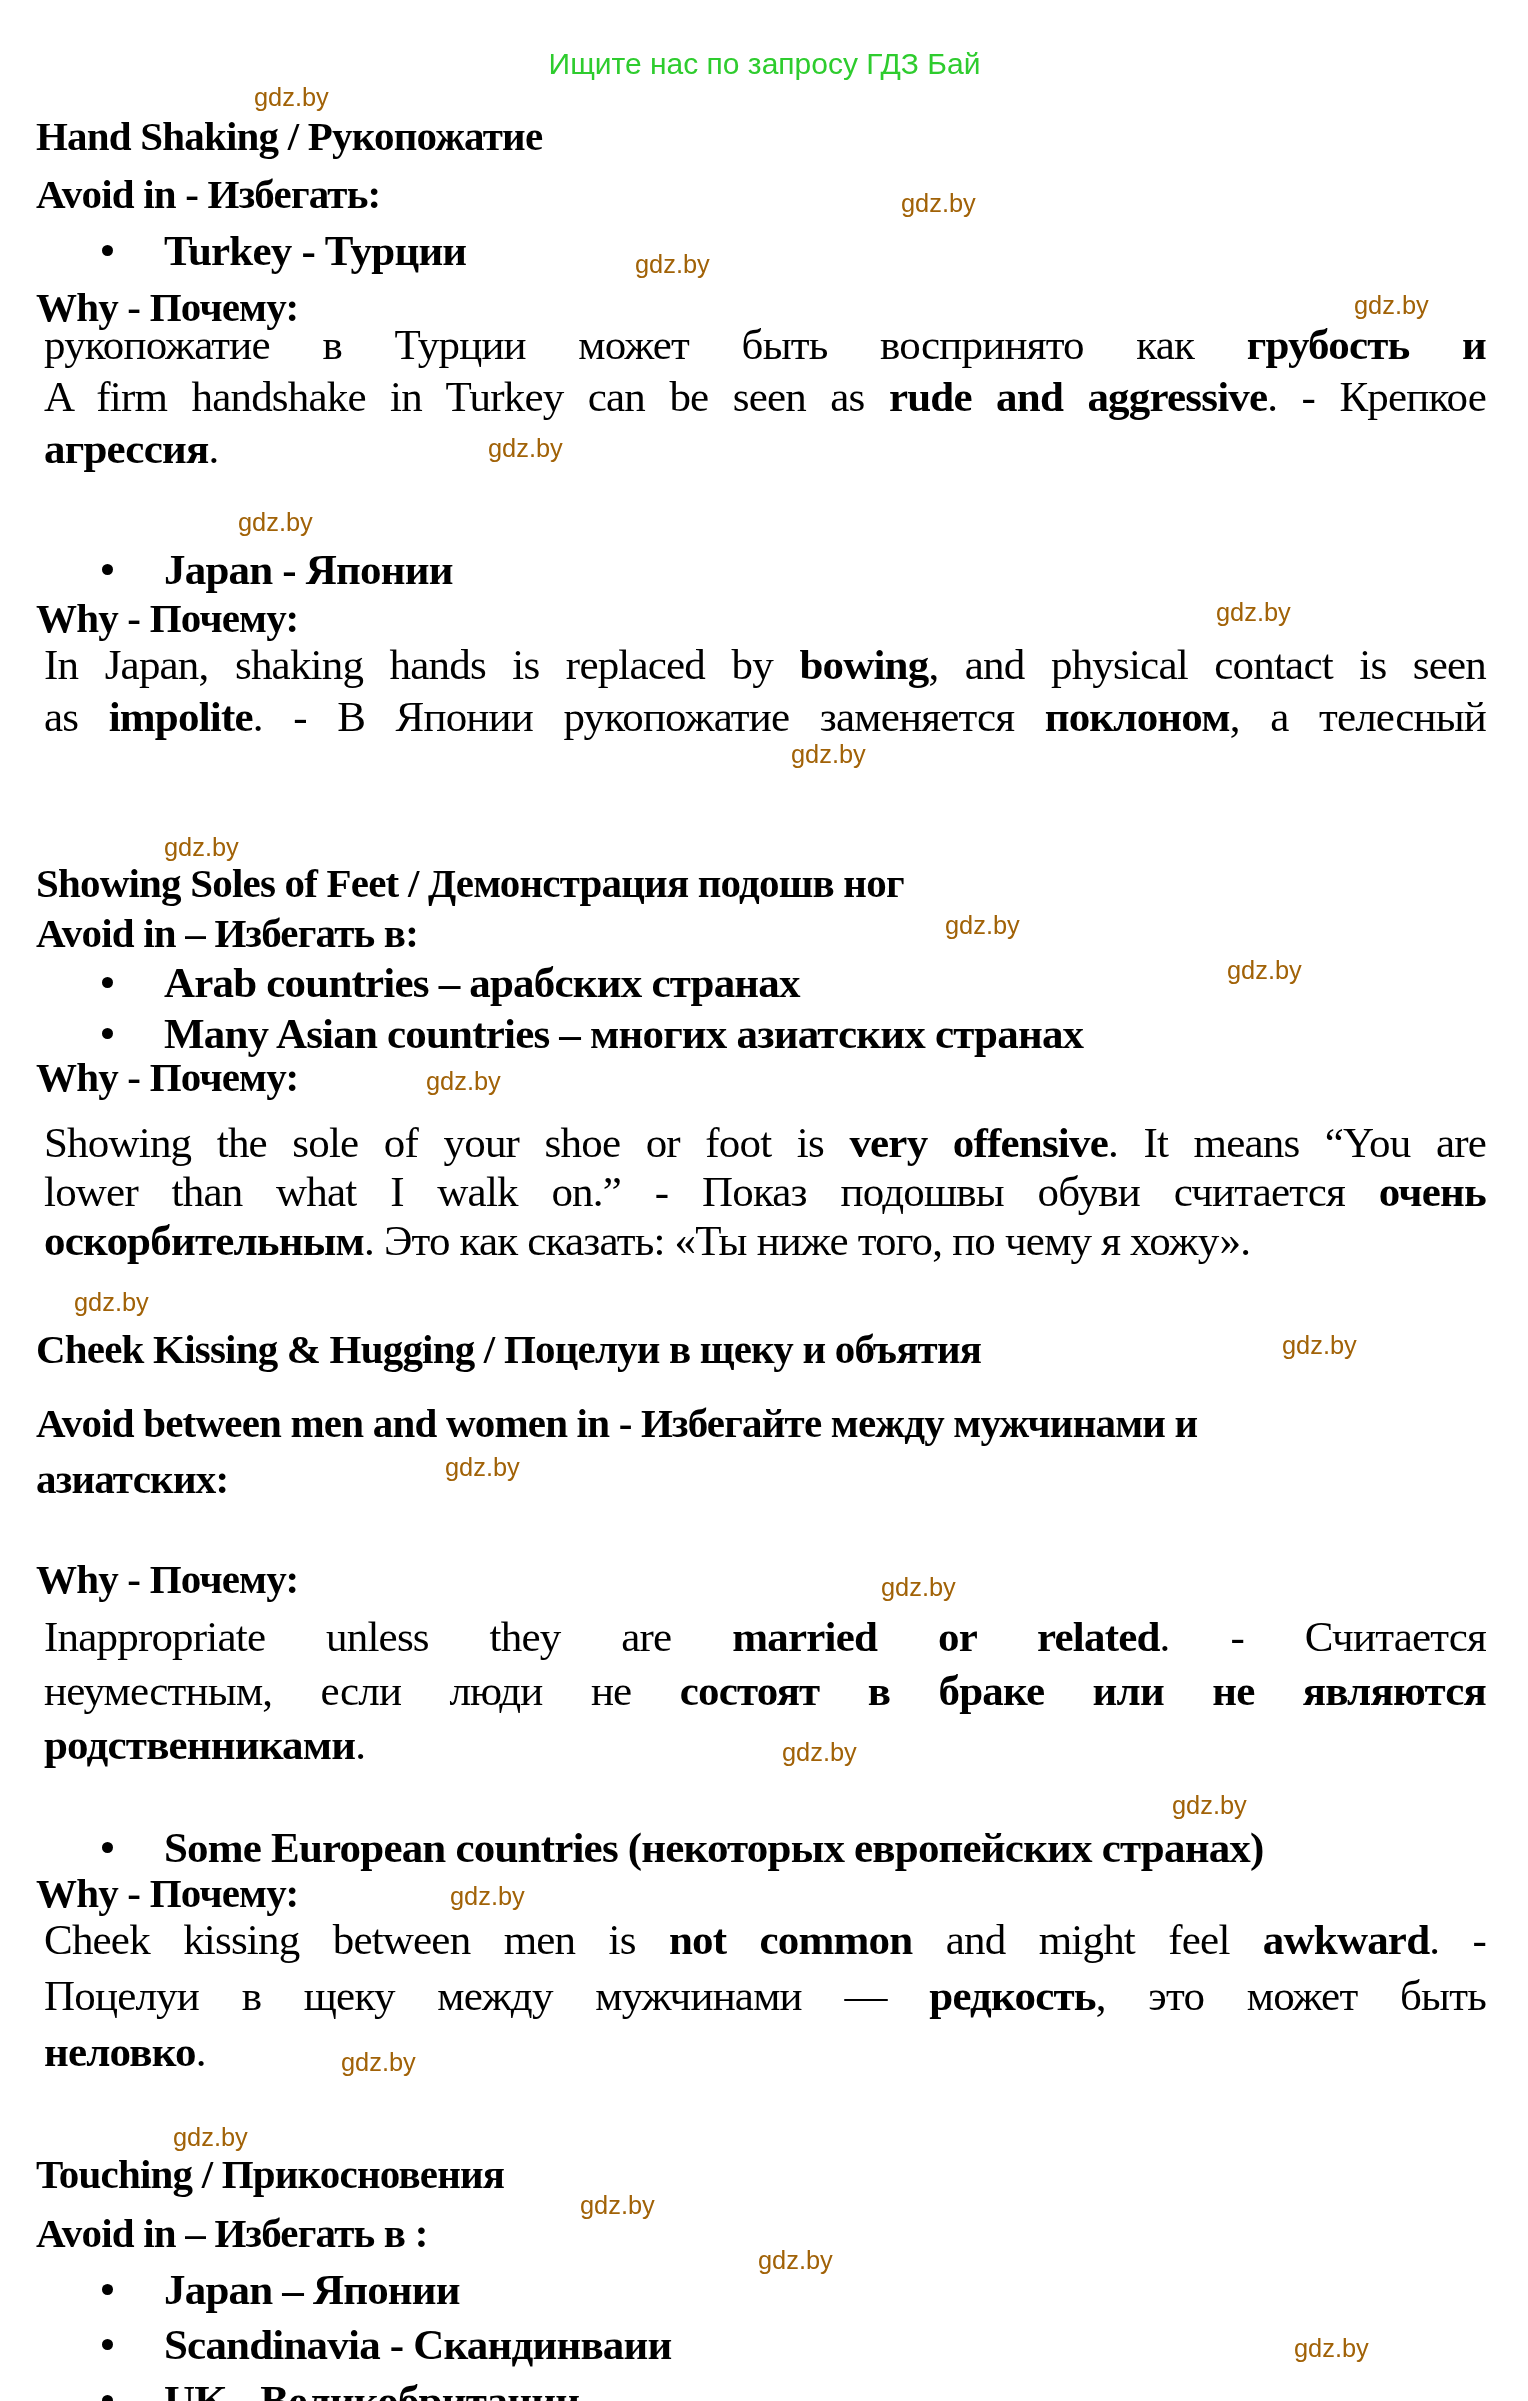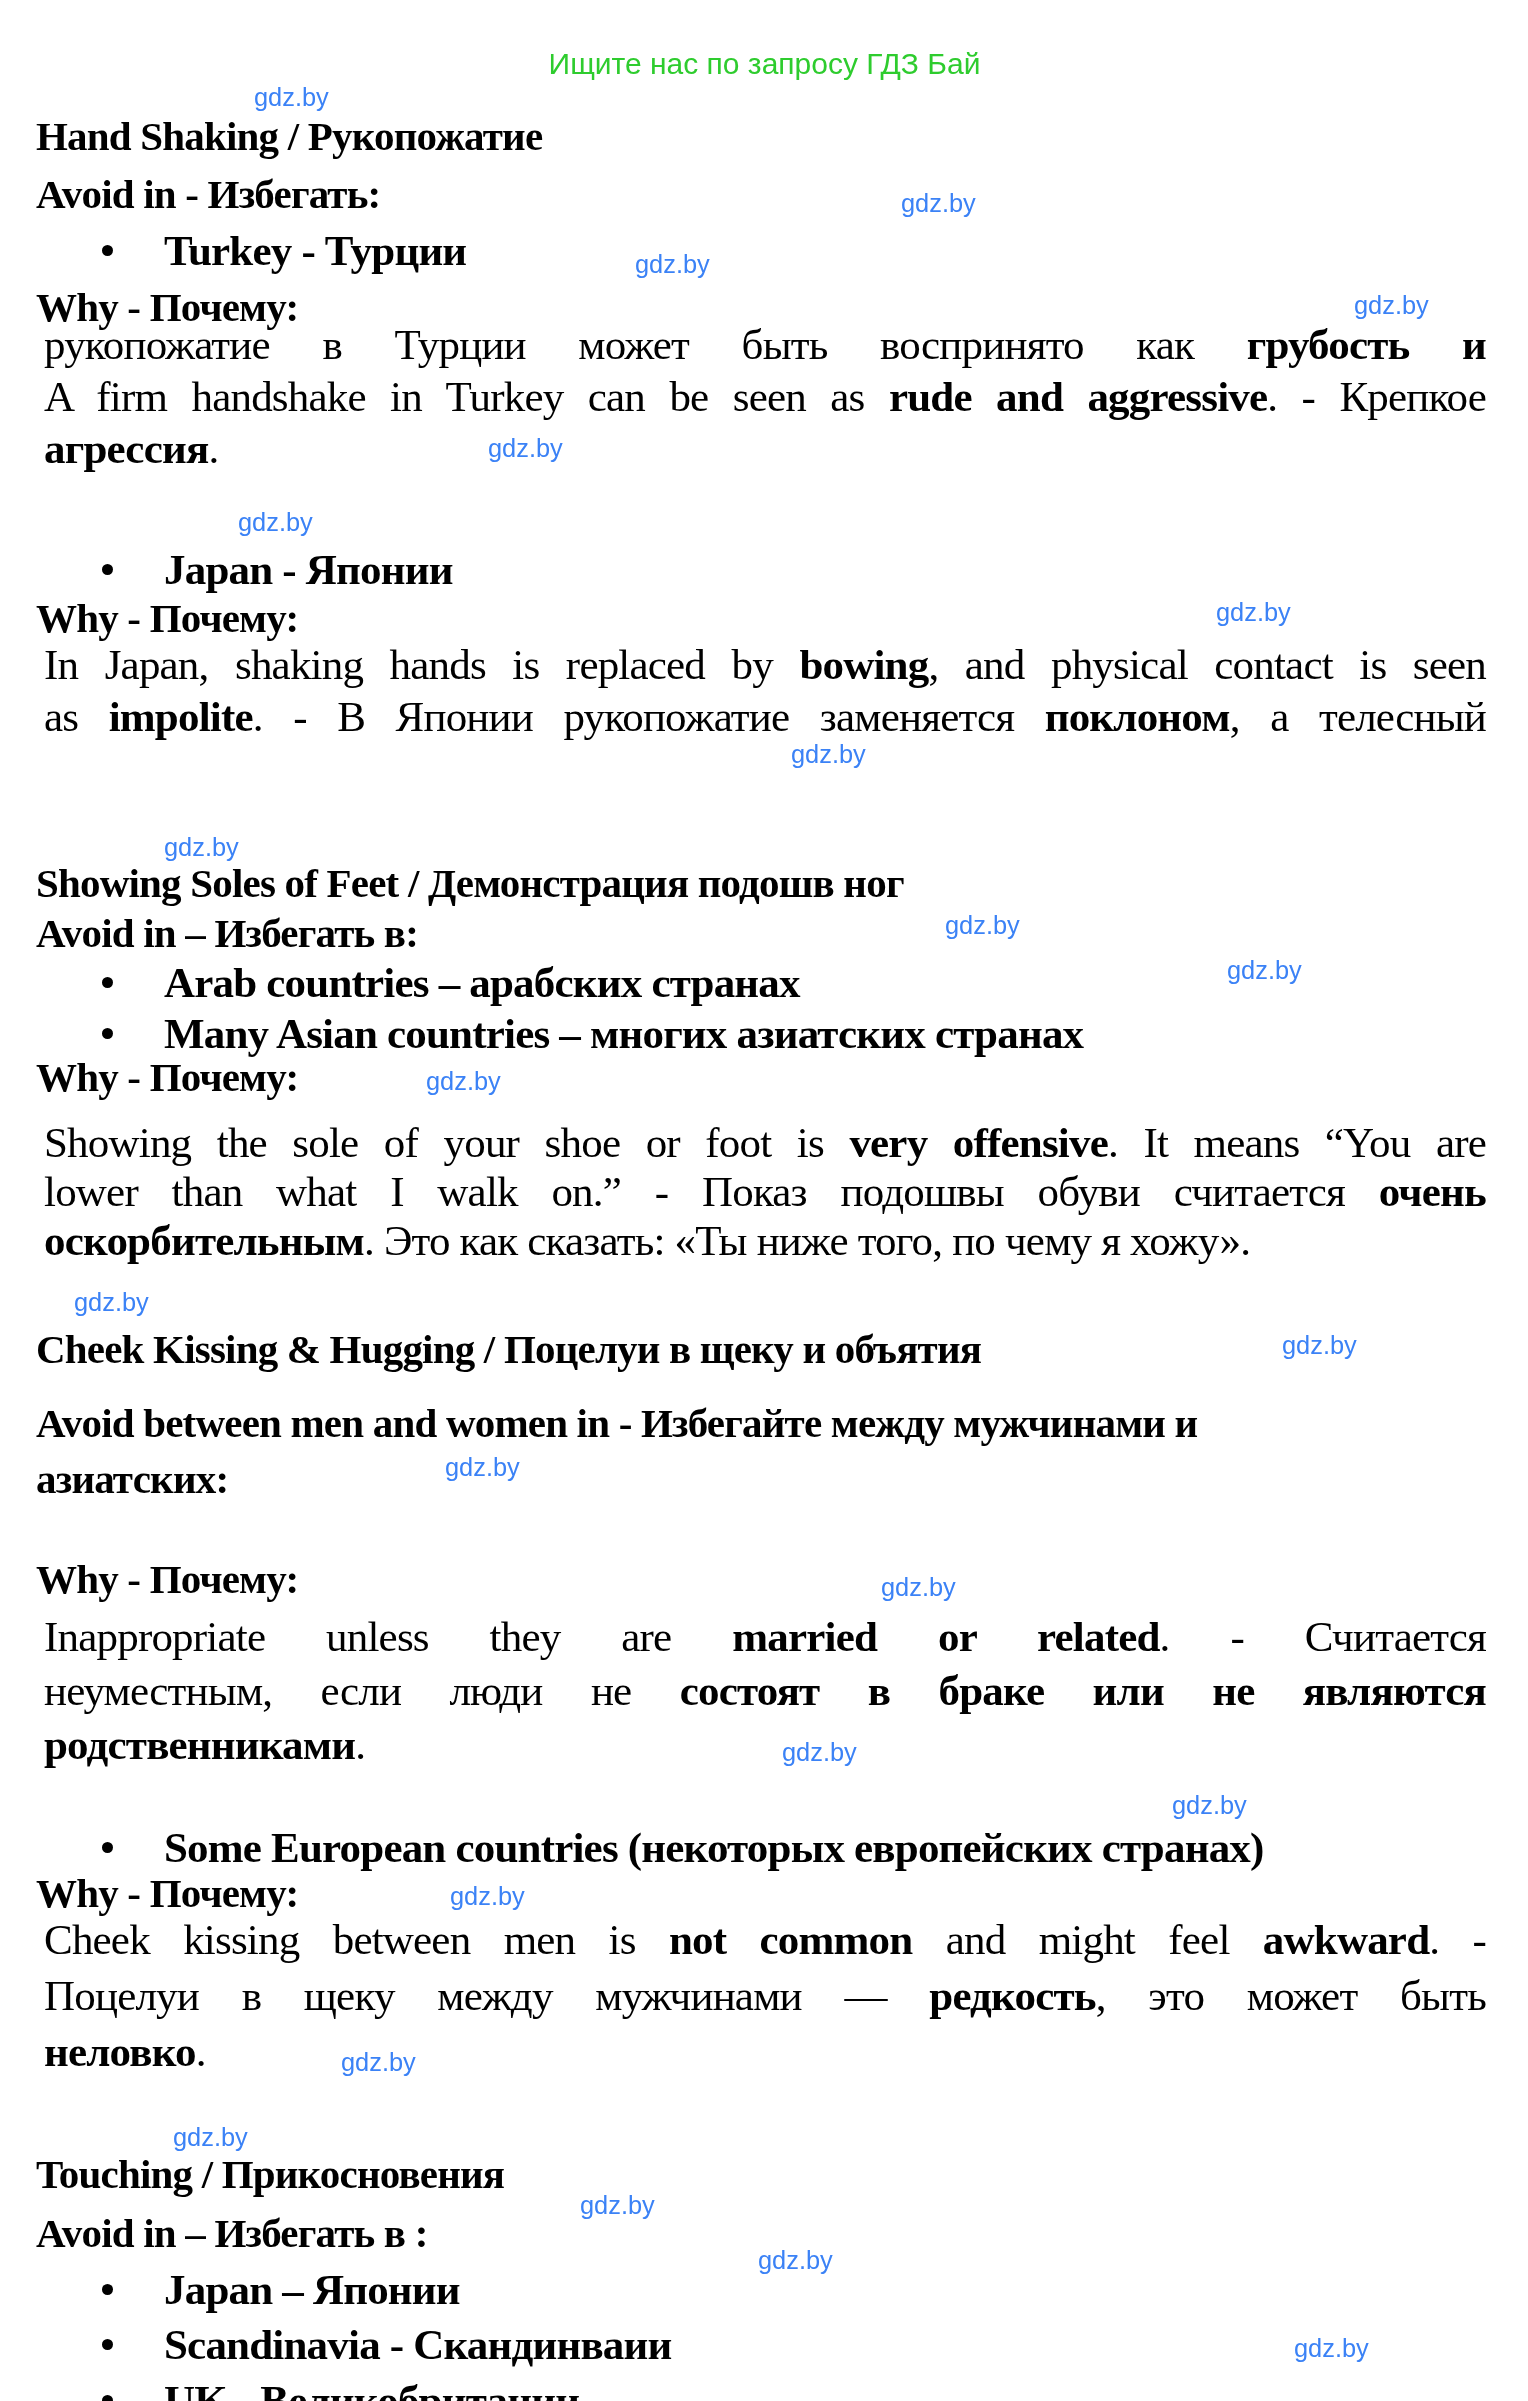--- a/index.html
+++ b/index.html
@@ -21,21 +21,21 @@
   .footer {
     position:absolute; top:2363px; left:0; right:0;
     text-align:center;
     font-family:"Liberation Sans", sans-serif;
     font-size:27px; color:#5c2d91;
     word-spacing:4.8px;
   }
   .wm {
     position:absolute;
     font-family:"Liberation Sans", sans-serif;
-    font-size:25.4px; color:#3b82f6;
+    font-size:25.4px; color:#a16207;
     white-space:nowrap;
   }
   .h {
     position:absolute; left:36px;
     font-weight:bold; font-size:41px;
     letter-spacing:-0.8px; white-space:nowrap;
   }
   .bullet {
     position:absolute; left:102px;
     display:flex; align-items:center;

